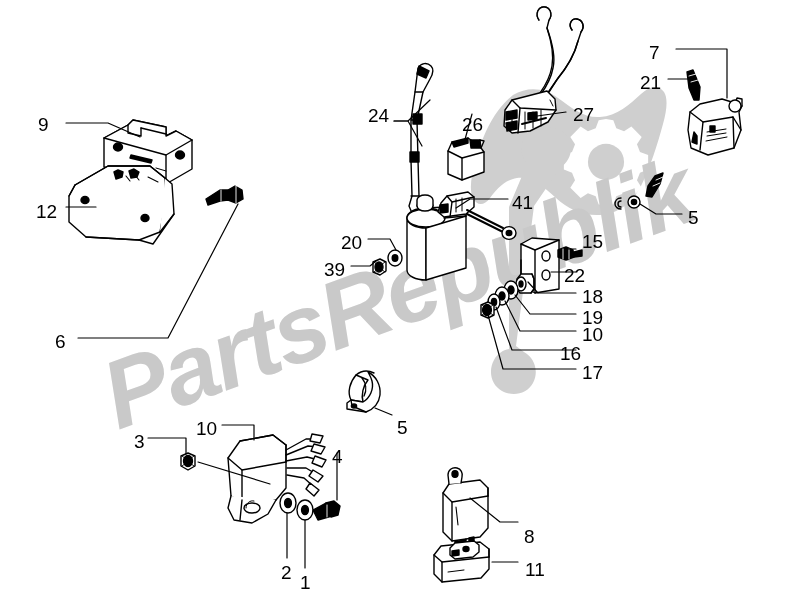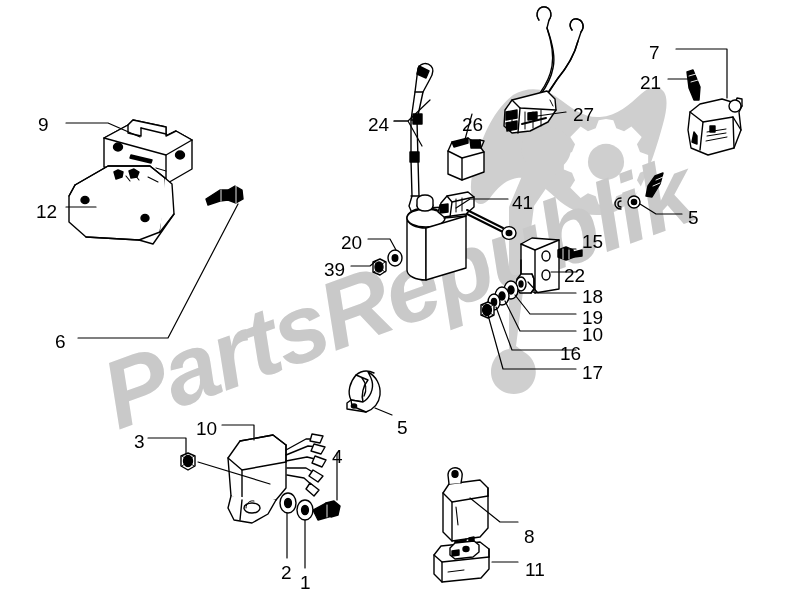--- a/index.html
+++ b/index.html
@@ -350,21 +350,21 @@
       <path d="M305,568 L305,520"></path>
       <path d="M518,522 L500,522 L470,498"></path>
       <path d="M518,562 L492,562"></path>
       <path d="M198,462 L270,484"></path>
     </g>
   </svg>
 
   <div class="lbl" style="left:38px;top:115px">9</div>
   <div class="lbl" style="left:36px;top:202px">12</div>
   <div class="lbl" style="left:55px;top:332px">6</div>
-  <div class="lbl" style="left:368px;top:115px">24</div>
+  <div class="lbl" style="left:368px;top:106px">24</div>
   <div class="lbl" style="left:462px;top:115px">26</div>
   <div class="lbl" style="left:573px;top:105px">27</div>
   <div class="lbl" style="left:649px;top:43px">7</div>
   <div class="lbl" style="left:640px;top:73px">21</div>
   <div class="lbl" style="left:688px;top:208px">5</div>
   <div class="lbl" style="left:512px;top:193px">41</div>
   <div class="lbl" style="left:341px;top:233px">20</div>
   <div class="lbl" style="left:324px;top:260px">39</div>
   <div class="lbl" style="left:582px;top:232px">15</div>
   <div class="lbl" style="left:564px;top:266px">22</div>

